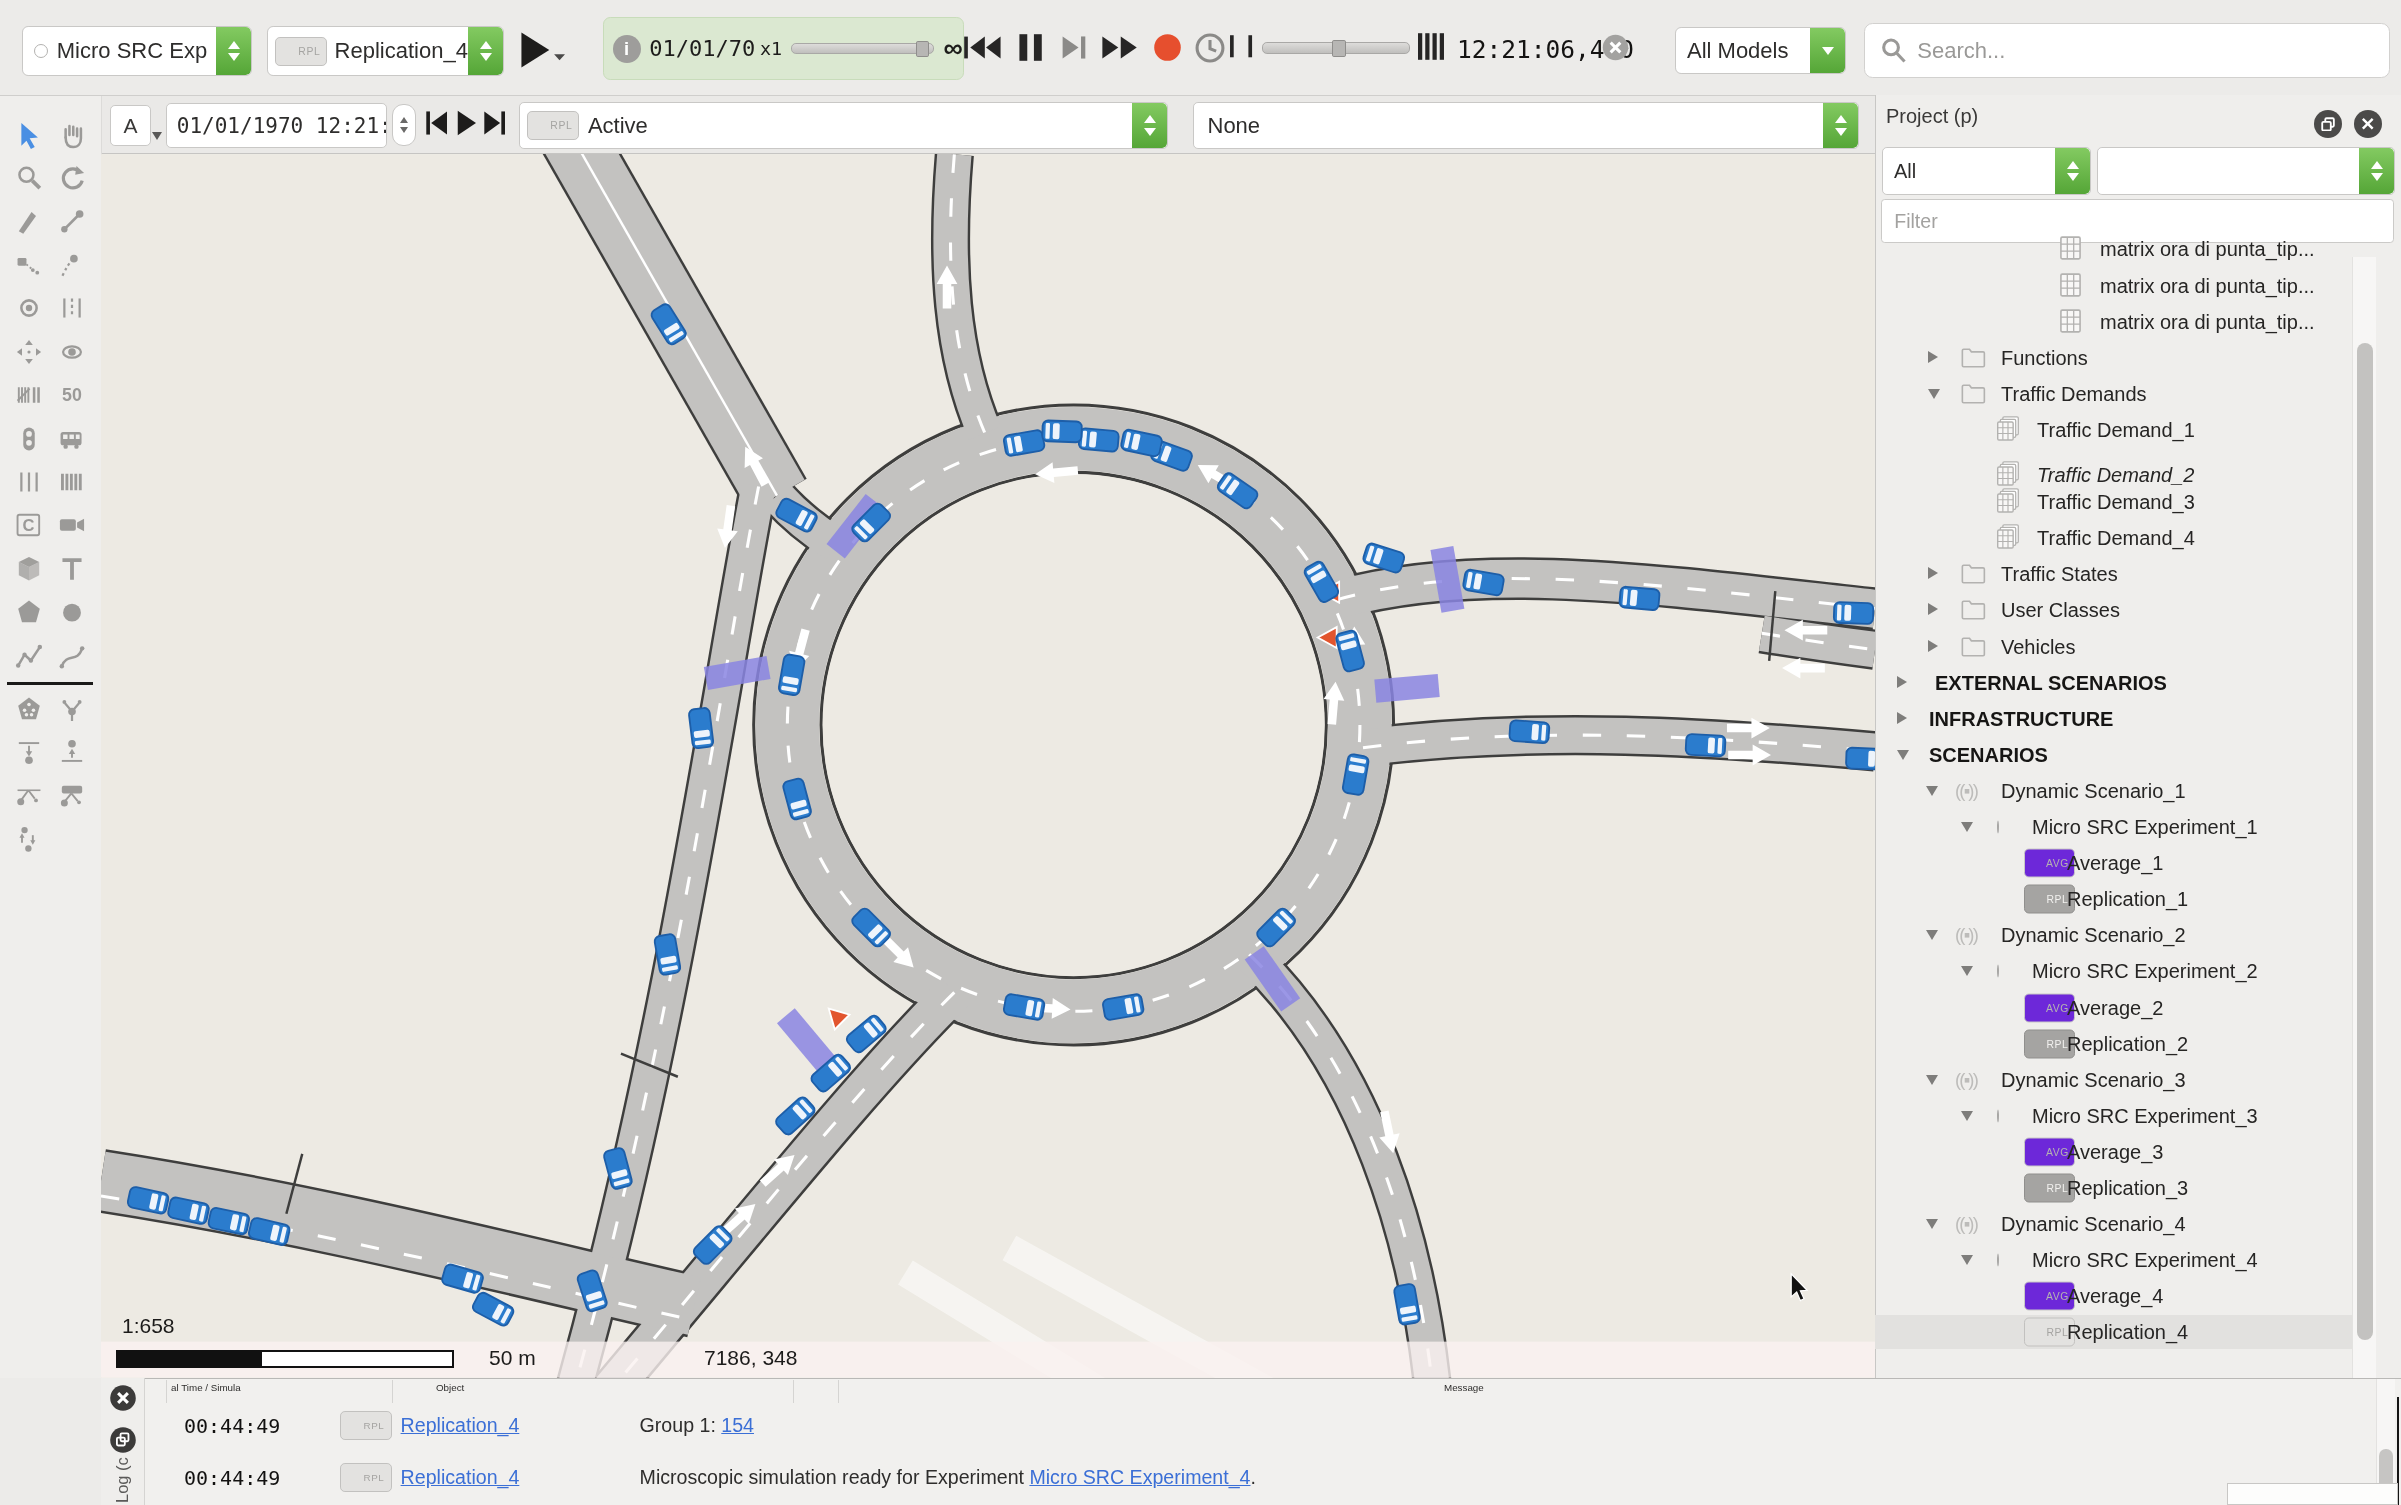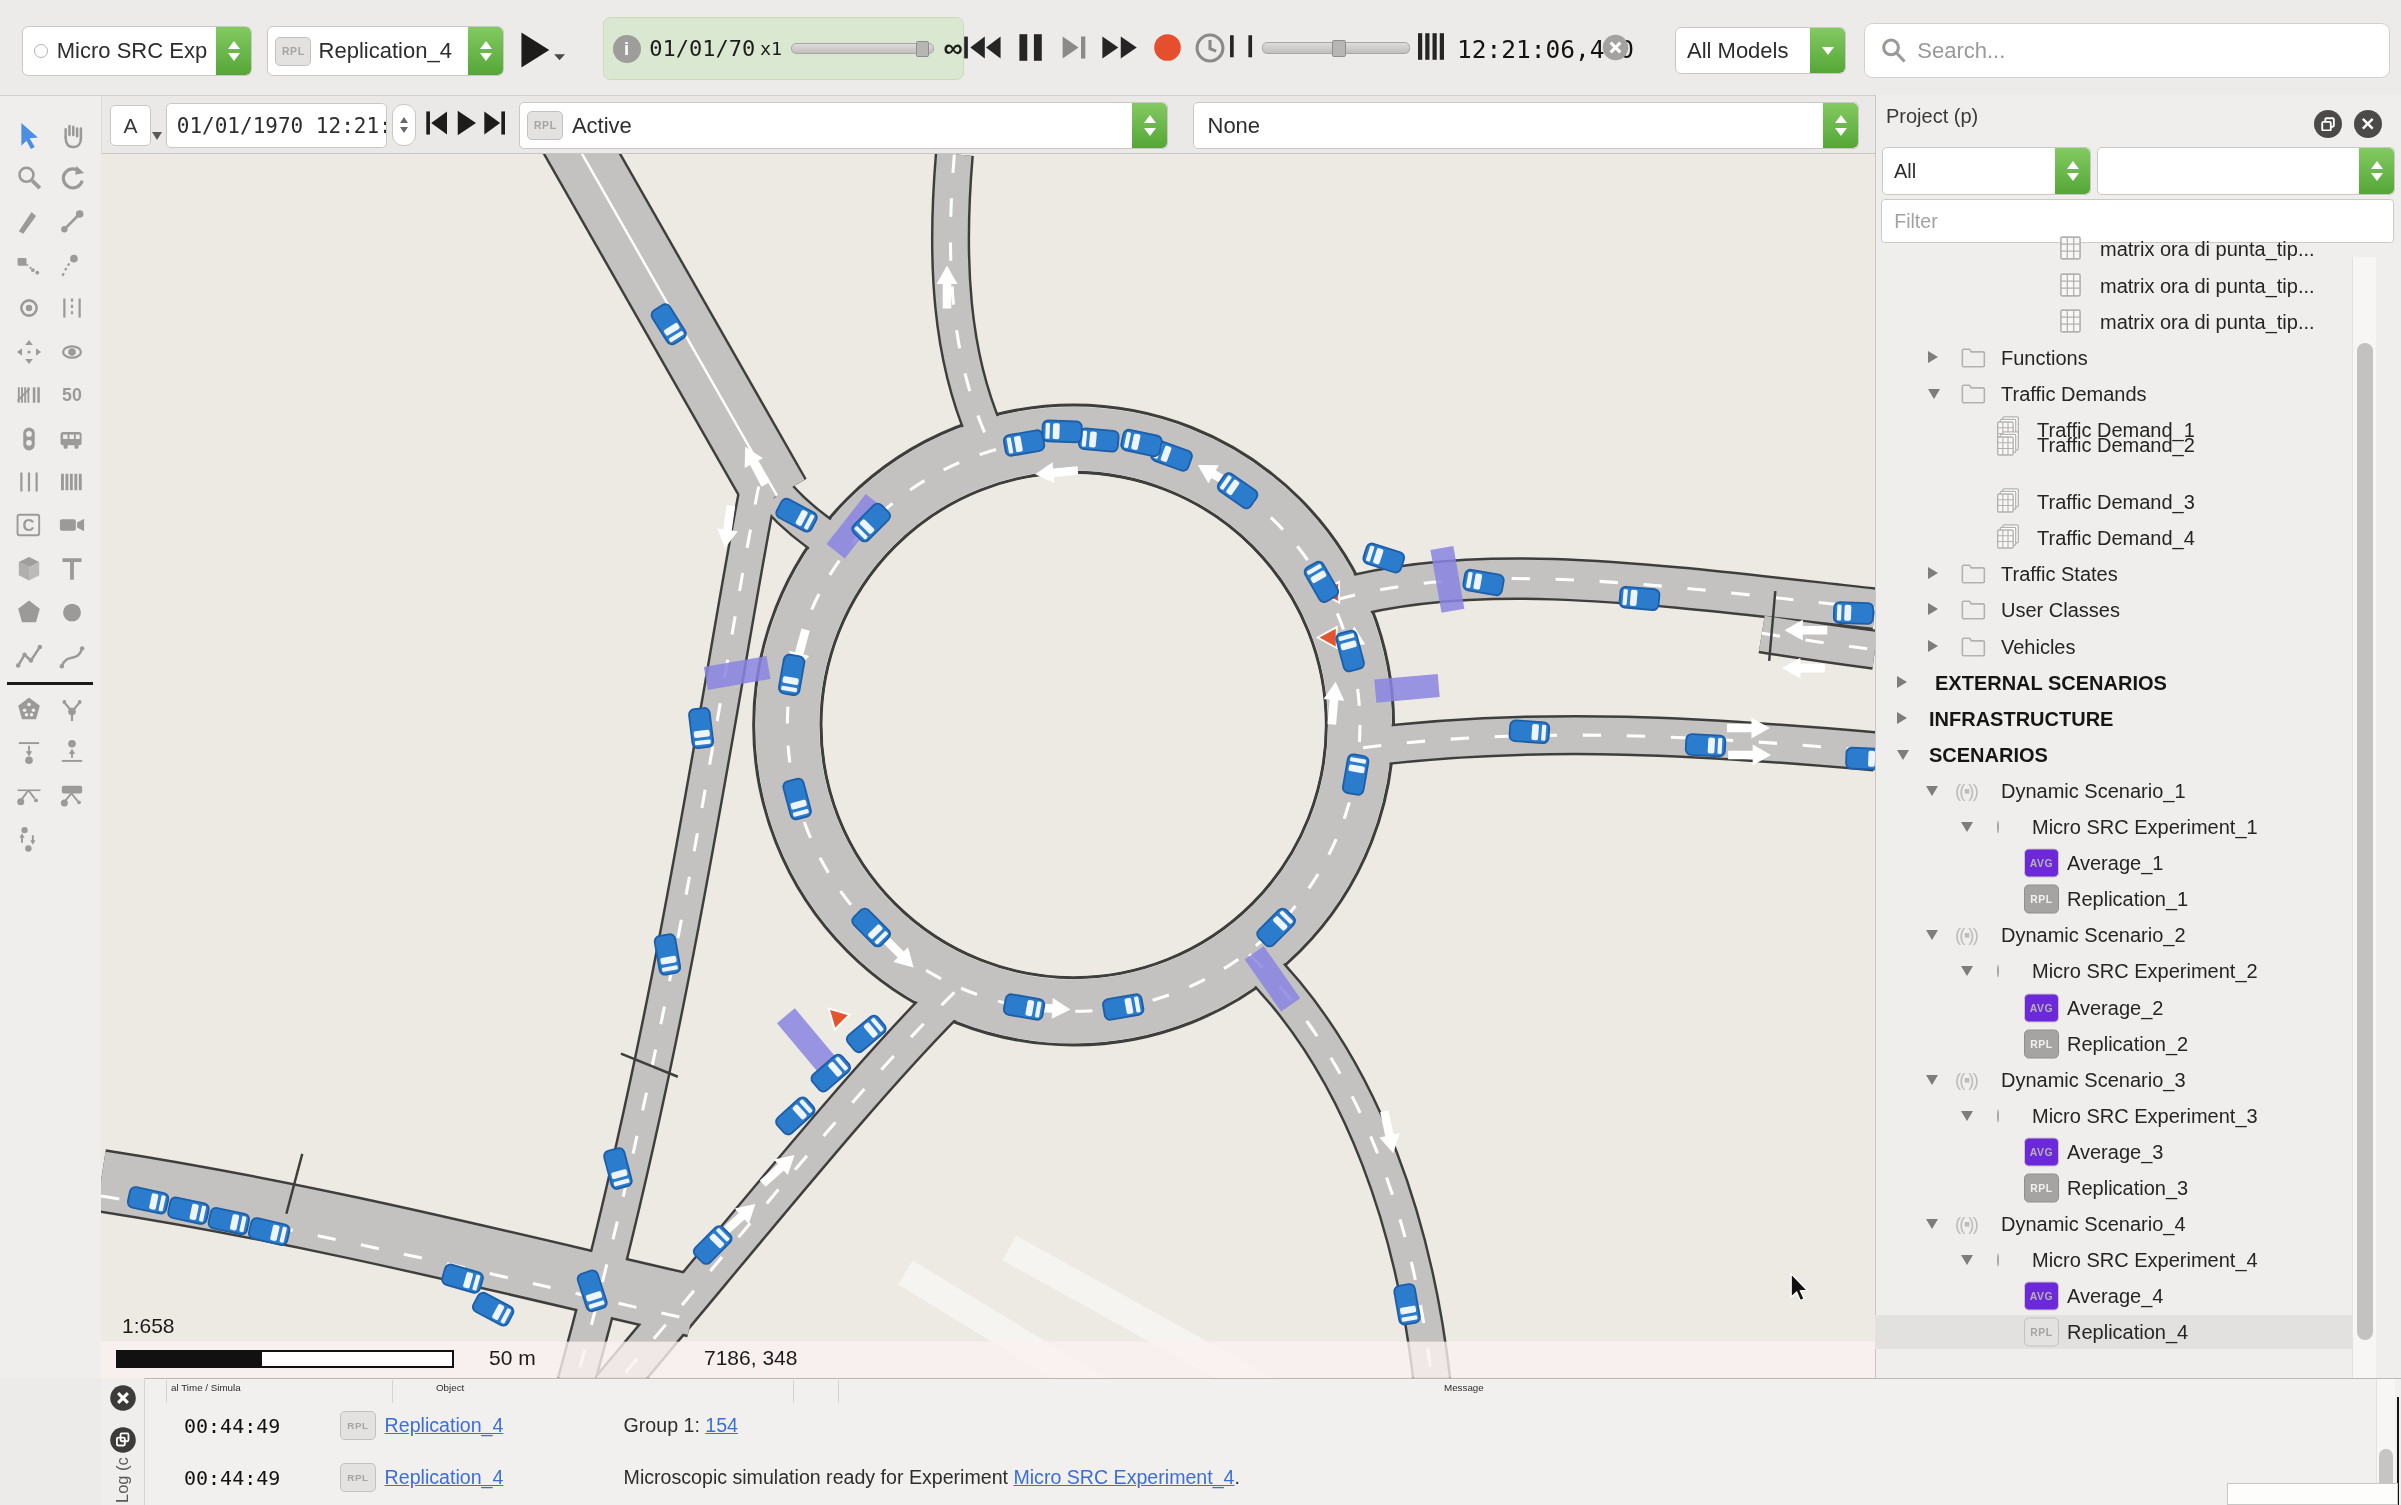--- a/index.html
+++ b/index.html
@@ -10,21 +10,21 @@
   
   .tb1{left:0;top:0;width:2401px;height:95px;background:#eceBe9;border-bottom:1.2px solid #cfcecc;}
   .tb2{left:101px;top:96px;width:1774px;height:57px;background:#eae9e7;border-bottom:1.2px solid #c6c5c3;}
   .dd{background:#fff;border:1.2px solid #c9c8c6;border-radius:6.1px;display:flex;align-items:center;overflow:hidden;}
   .dd .lbl{font-size:22px;color:#2e2d2c;white-space:nowrap;overflow:hidden;flex:1;}
   .step{width:35px;align-self:stretch;background:linear-gradient(#83ca61,#55a637);display:flex;flex-direction:column;
         align-items:center;justify-content:center;gap:4.3px;border-radius:0 4.9px 4.9px 0;flex:none;}
   .tri-u{width:0;height:0;border-left:6.7px solid transparent;border-right:6.7px solid transparent;border-bottom:8px solid #fff;}
   .tri-d{width:0;height:0;border-left:6.7px solid transparent;border-right:6.7px solid transparent;border-top:8px solid #fff;}
   .badge{border-radius:4.9px;display:flex;align-items:center;justify-content:center;
-         font-weight:bold;letter-spacing:0.6px;flex:none;}
+         font-weight:normal;letter-spacing:0.6px;flex:none;padding-left:16px;}
   .badge.rpl-light{background:#e3e2e0;border:1.2px solid #c2c1bf;color:#a5a4a2;}
   .badge.rpl-dark{background:#a5a4a2;border:1.2px solid #908f8d;color:#f2f1ef;}
   .badge.avg{background:#6d28d9;border:1.2px solid #c9c8c6;color:#b5b3b1;}
   .simpanel{background:#dbe8d1;border:1.2px solid #c8dcba;border-radius:7.3px;display:flex;align-items:center;}
   .slider{background:linear-gradient(#dddcda,#c0bfbd);border:1.2px solid #a9a8a6;border-radius:4.9px;position:relative;}
   .thumb{position:absolute;background:#b7b6b4;border:1.2px solid #8f8e8c;border-radius:1.8px;}
   .ghostbtn svg{display:block;}
   
   .ltb{left:0;top:96px;width:101px;height:1282px;background:#efeeec;border-right:1.2px solid #dcdbd9;}
   .lt-icon{position:absolute;width:32px;height:32px;}
@@ -631,21 +631,21 @@
       </div>
       <div class="trow" style="top: 413px; pointer-events: auto;">
         <span class="ticon" style="left:120px"><svg width="26" height="27" viewBox="0 0 40 42">
             <rect x="12" y="2" width="24" height="28" rx="2" fill="#fff" stroke="#b3b2b0" stroke-width="2"></rect>
             <rect x="8" y="6" width="24" height="28" rx="2" fill="#fff" stroke="#b3b2b0" stroke-width="2"></rect>
             <rect x="4" y="10" width="24" height="28" rx="2" fill="#f8f7f6" stroke="#b3b2b0" stroke-width="2.2"></rect>
             <path d="M12 10 V38 M20 10 V38 M4 19 H28 M4 28 H28" stroke="#b3b2b0" stroke-width="1.8"></path>
           </svg></span>
         <span class="tl" style="left:162px">Traffic Demand_1</span>
       </div>
-      <div class="trow" style="top: 428px; pointer-events: auto;">
+      <div class="trow" style="top: 458px; pointer-events: auto; font-style: italic;">
         <span class="ticon" style="left:120px"><svg width="26" height="27" viewBox="0 0 40 42">
             <rect x="12" y="2" width="24" height="28" rx="2" fill="#fff" stroke="#b3b2b0" stroke-width="2"></rect>
             <rect x="8" y="6" width="24" height="28" rx="2" fill="#fff" stroke="#b3b2b0" stroke-width="2"></rect>
             <rect x="4" y="10" width="24" height="28" rx="2" fill="#f8f7f6" stroke="#b3b2b0" stroke-width="2.2"></rect>
             <path d="M12 10 V38 M20 10 V38 M4 19 H28 M4 28 H28" stroke="#b3b2b0" stroke-width="1.8"></path>
           </svg></span>
         <span class="tl" style="left:162px">Traffic Demand_2</span>
       </div>
       <div class="trow" style="top: 485px; pointer-events: auto;">
         <span class="ticon" style="left:120px"><svg width="26" height="27" viewBox="0 0 40 42">

